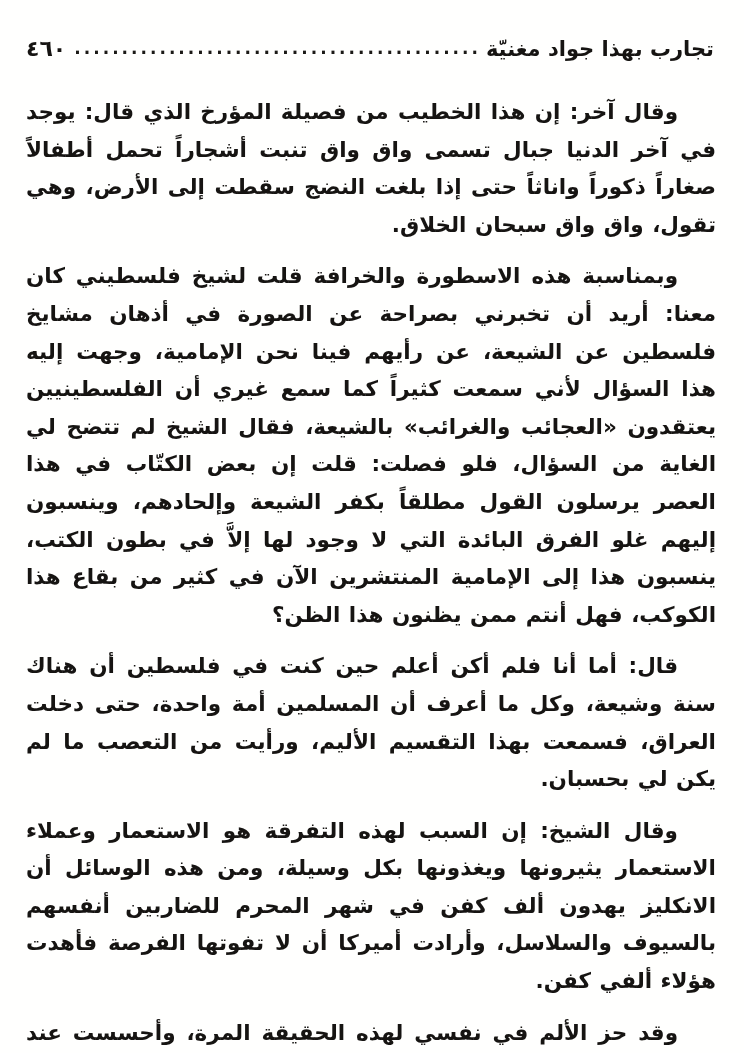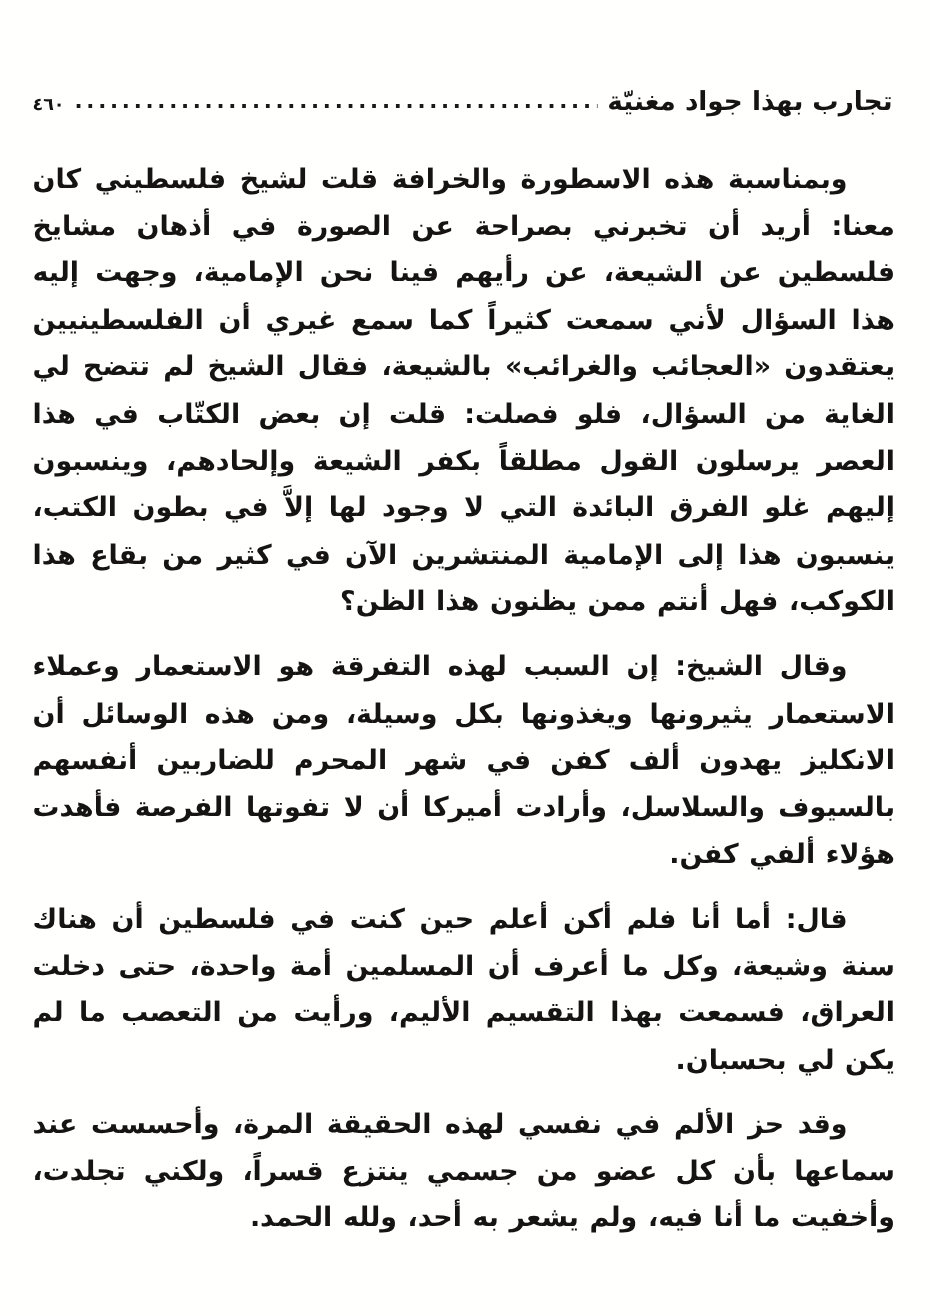--- a/index.html
+++ b/index.html
@@ -37,22 +37,21 @@
     text-align: center;
     letter-spacing: 3px;
     font-weight: bold;
     font-size: 17px;
     margin: 0 8px;
     color: #1b1916;
     transform: translateY(-2px);
   }
   .header-pagenum {
     flex: 0 0 auto;
-    font-size: 14px;
-    margin-top: 40px;
+    font-size: 22px;
   }
   .content {
     margin: 32px 28px 0 26px;
     font-size: 21.5px;
     font-weight: bold;
     line-height: 37.6px;
     text-align: justify;
     text-justify: inter-word;
   }
   .content p {
@@ -67,19 +66,20 @@
 
 <div class="page">
 
   <div class="header">
     <span class="header-title">تجارب بهذا جواد مغنيّة</span>
     <span class="header-dots">......................................................</span>
     <span class="header-pagenum">٤٦٠</span>
   </div>
 
   <div class="content">
+    <p>وقال آخر: إن هذا الخطيب من فصيلة المؤرخ الذي قال: يوجد في آخر الدنيا جبال تسمى واق واق تنبت أشجاراً تحمل أطفالاً صغاراً ذكوراً واناثاً حتى إذا بلغت النضج سقطت إلى الأرض، وهي تقول، واق واق سبحان الخلاق.</p>
     <p>وبمناسبة هذه الاسطورة والخرافة قلت لشيخ فلسطيني كان معنا: أريد أن تخبرني بصراحة عن الصورة في أذهان مشايخ فلسطين عن الشيعة، عن رأيهم فينا نحن الإمامية، وجهت إليه هذا السؤال لأني سمعت كثيراً كما سمع غيري أن الفلسطينيين يعتقدون «العجائب والغرائب» بالشيعة، فقال الشيخ لم تتضح لي الغاية من السؤال، فلو فصلت: قلت إن بعض الكتّاب في هذا العصر يرسلون القول مطلقاً بكفر الشيعة وإلحادهم، وينسبون إليهم غلو الفرق البائدة التي لا وجود لها إلاَّ في بطون الكتب، ينسبون هذا إلى الإمامية المنتشرين الآن في كثير من بقاع هذا الكوكب، فهل أنتم ممن يظنون هذا الظن؟</p>
+    <p>قال: أما أنا فلم أكن أعلم حين كنت في فلسطين أن هناك سنة وشيعة، وكل ما أعرف أن المسلمين أمة واحدة، حتى دخلت العراق، فسمعت بهذا التقسيم الأليم، ورأيت من التعصب ما لم يكن لي بحسبان.</p>
     <p>وقال الشيخ: إن السبب لهذه التفرقة هو الاستعمار وعملاء الاستعمار يثيرونها ويغذونها بكل وسيلة، ومن هذه الوسائل أن الانكليز يهدون ألف كفن في شهر المحرم للضاربين أنفسهم بالسيوف والسلاسل، وأرادت أميركا أن لا تفوتها الفرصة فأهدت هؤلاء ألفي كفن.</p>
-    <p>قال: أما أنا فلم أكن أعلم حين كنت في فلسطين أن هناك سنة وشيعة، وكل ما أعرف أن المسلمين أمة واحدة، حتى دخلت العراق، فسمعت بهذا التقسيم الأليم، ورأيت من التعصب ما لم يكن لي بحسبان.</p>
     <p>وقد حز الألم في نفسي لهذه الحقيقة المرة، وأحسست عند سماعها بأن كل عضو من جسمي ينتزع قسراً، ولكني تجلدت، وأخفيت ما أنا فيه، ولم يشعر به أحد، ولله الحمد.</p>
   </div>
 
 </div>
 
 </body></html>

